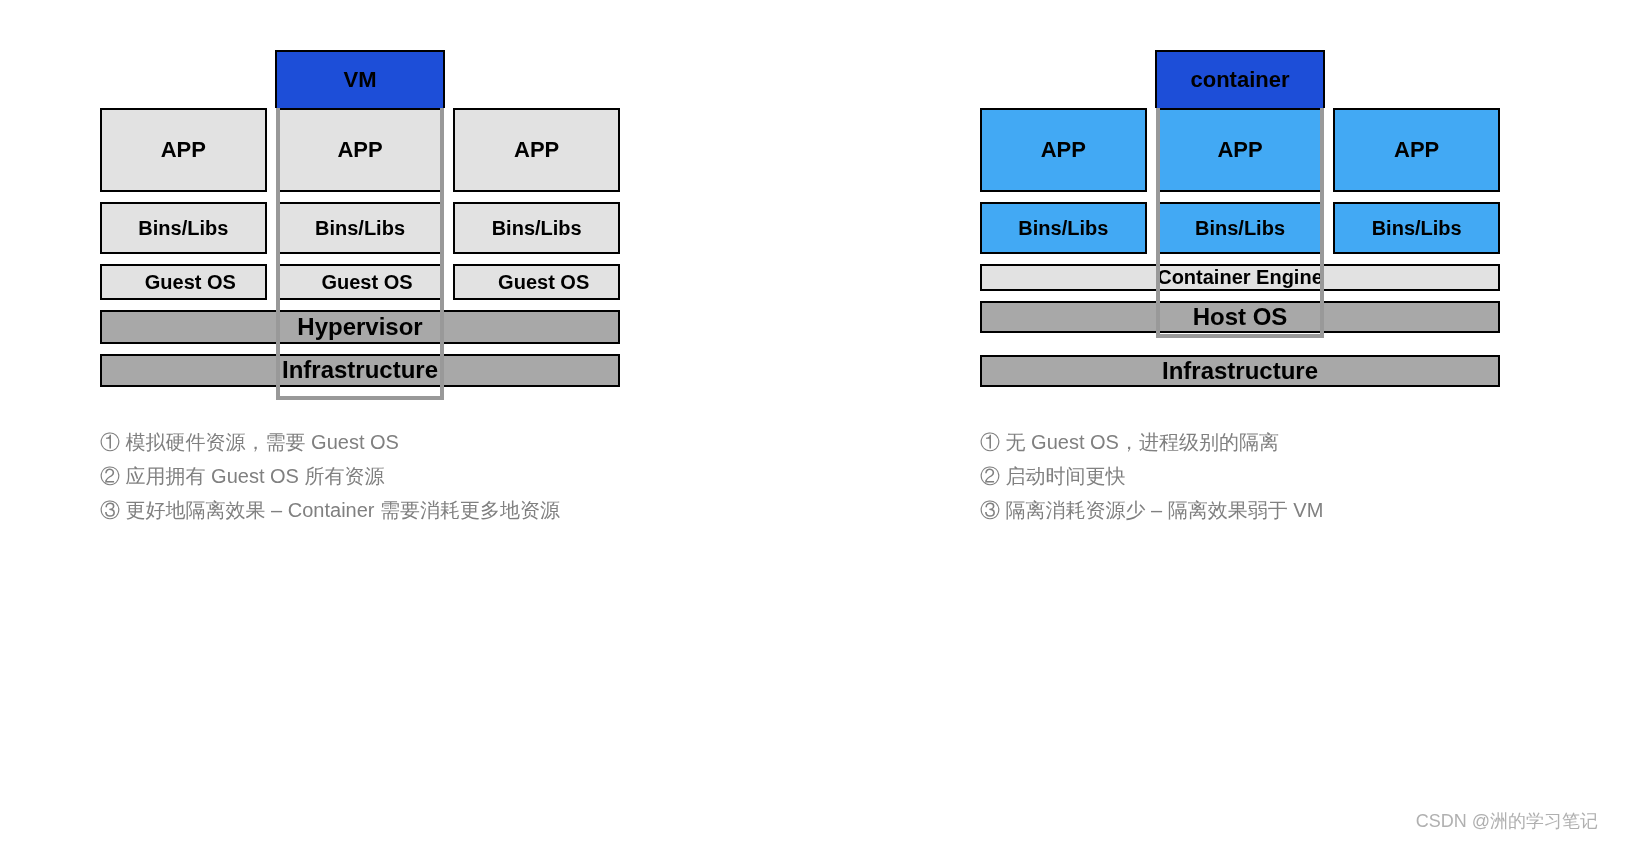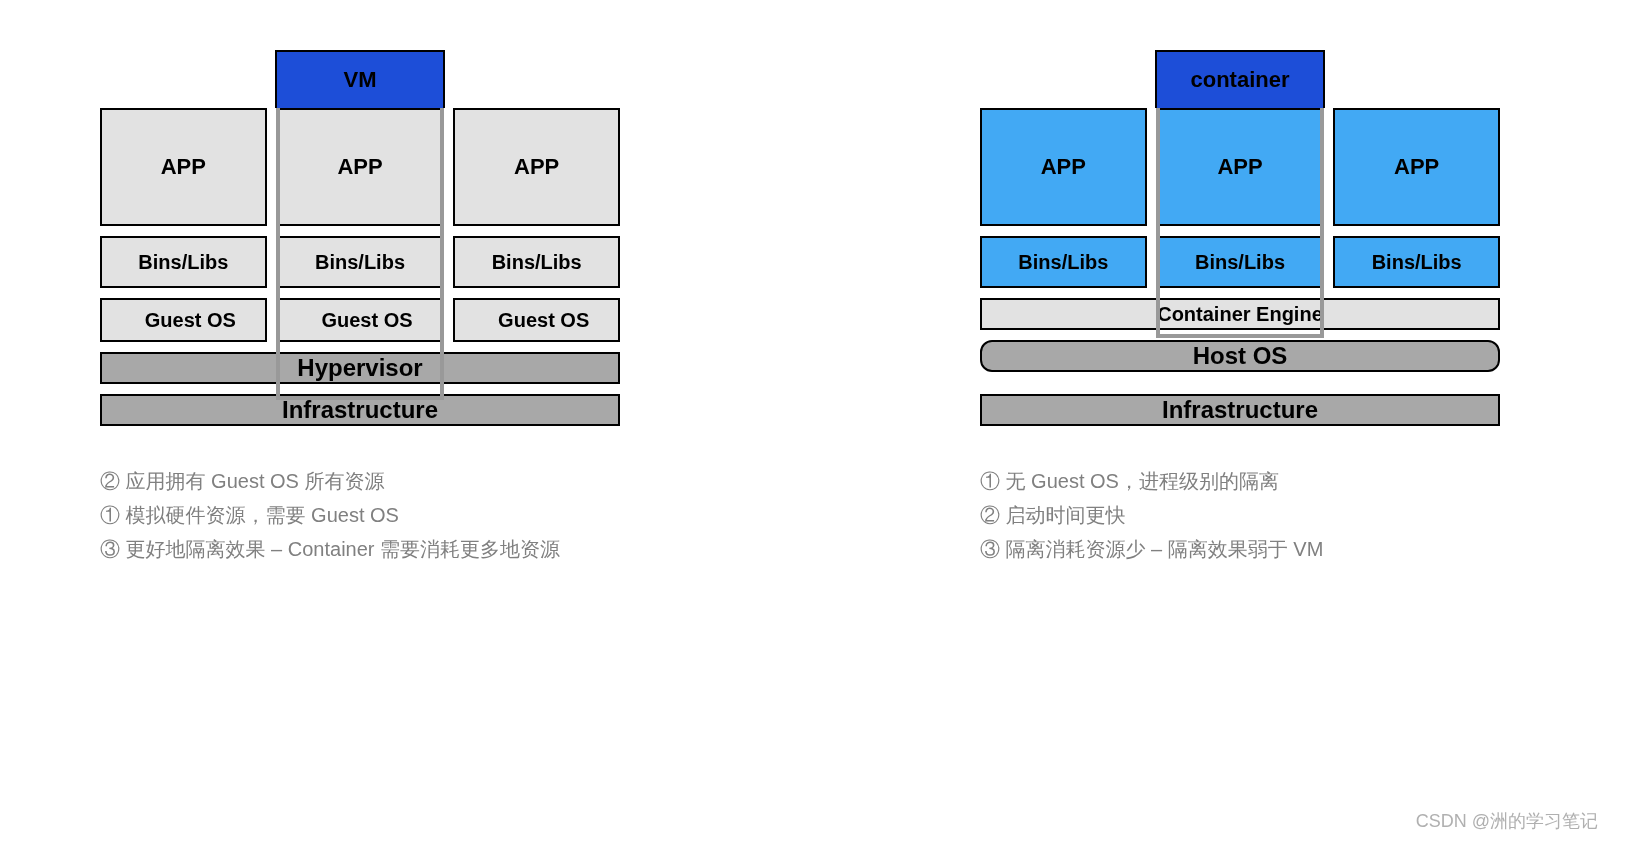--- a/index.html
+++ b/index.html
@@ -33,23 +33,23 @@
       align-items: center;
       justify-content: center;
       border: 2px solid #000;
       font-weight: bold;
       font-size: 22px;
     }
     .cell.light { background: #e2e2e2; }
     .cell.dark  { background: #a8a8a8; }
     .cell.blue  { background: #42a9f4; }
     .cell.white { background: #1d4ed8; }
-    .app-row .cell { height: 118px; }
+    .app-row .cell { height: 84px; }
     .bins-row .cell { height: 52px; font-size: 20px; }
-    .guest-row .cell { height: 44px; font-size: 20px; padding-left: 14px; }
+    .guest-row .cell { height: 36px; font-size: 20px; padding-left: 14px; }
     .full { height: 74px; font-size: 24px; }
     .engine { height: 52px; font-size: 20px; }
 
     .header-row {
       height: 58px;
       display: flex;
       gap: 10px;
       margin-bottom: 0;
       position: relative;
     }
@@ -107,22 +107,22 @@
     <div class="row3 guest-row">
       <div class="cell light">Guest OS</div>
       <div class="cell light">Guest OS</div>
       <div class="cell light">Guest OS</div>
     </div>
 
     <div class="cell dark full" style="margin-bottom:10px;">Hypervisor</div>
     <div class="cell dark full">Infrastructure</div>
 
     <div class="notes">
+      <div>① 模拟硬件资源，需要 Guest OS</div>
       <div>② 应用拥有 Guest OS 所有资源</div>
-      <div>① 模拟硬件资源，需要 Guest OS</div>
       <div>③ 更好地隔离效果 – Container 需要消耗更多地资源</div>
     </div>
   </div>
 
   <div class="stack right-stack">
     <div class="callout" style="top:0; left:176px; width:168px; height:288px;"></div>
 
     <div class="header-row">
       <div class="spacer"></div>
       <div class="cell white">container</div>
@@ -135,21 +135,21 @@
       <div class="cell blue">APP</div>
     </div>
 
     <div class="row3 bins-row">
       <div class="cell blue">Bins/Libs</div>
       <div class="cell blue">Bins/Libs</div>
       <div class="cell blue">Bins/Libs</div>
     </div>
 
     <div class="cell light engine" style="margin-bottom:10px;">Container Engine</div>
-    <div class="cell dark full" style="margin-bottom:22px;border-radius:12px;">Host OS</div>
+    <div class="cell dark full" style="margin-bottom:22px;">Host OS</div>
     <div class="cell dark full">Infrastructure</div>
 
     <div class="notes">
       <div>① 无 Guest OS，进程级别的隔离</div>
       <div>② 启动时间更快</div>
       <div>③ 隔离消耗资源少 – 隔离效果弱于 VM</div>
     </div>
   </div>
 
 </div>

